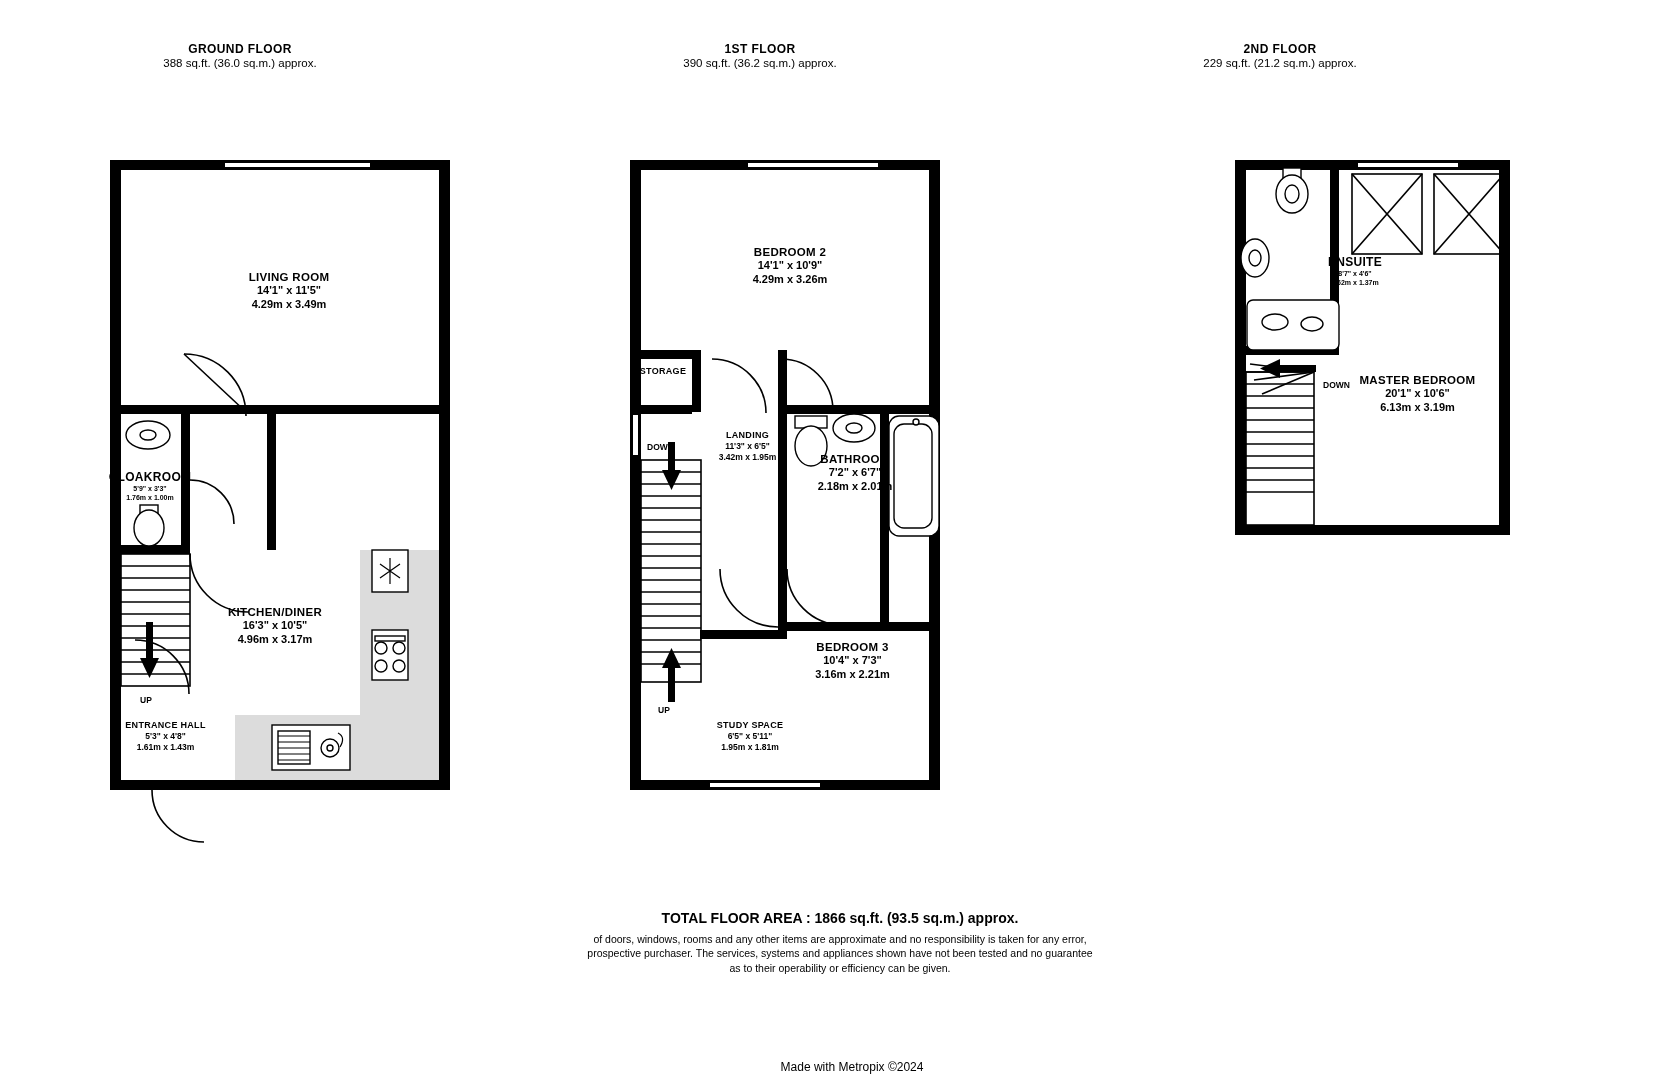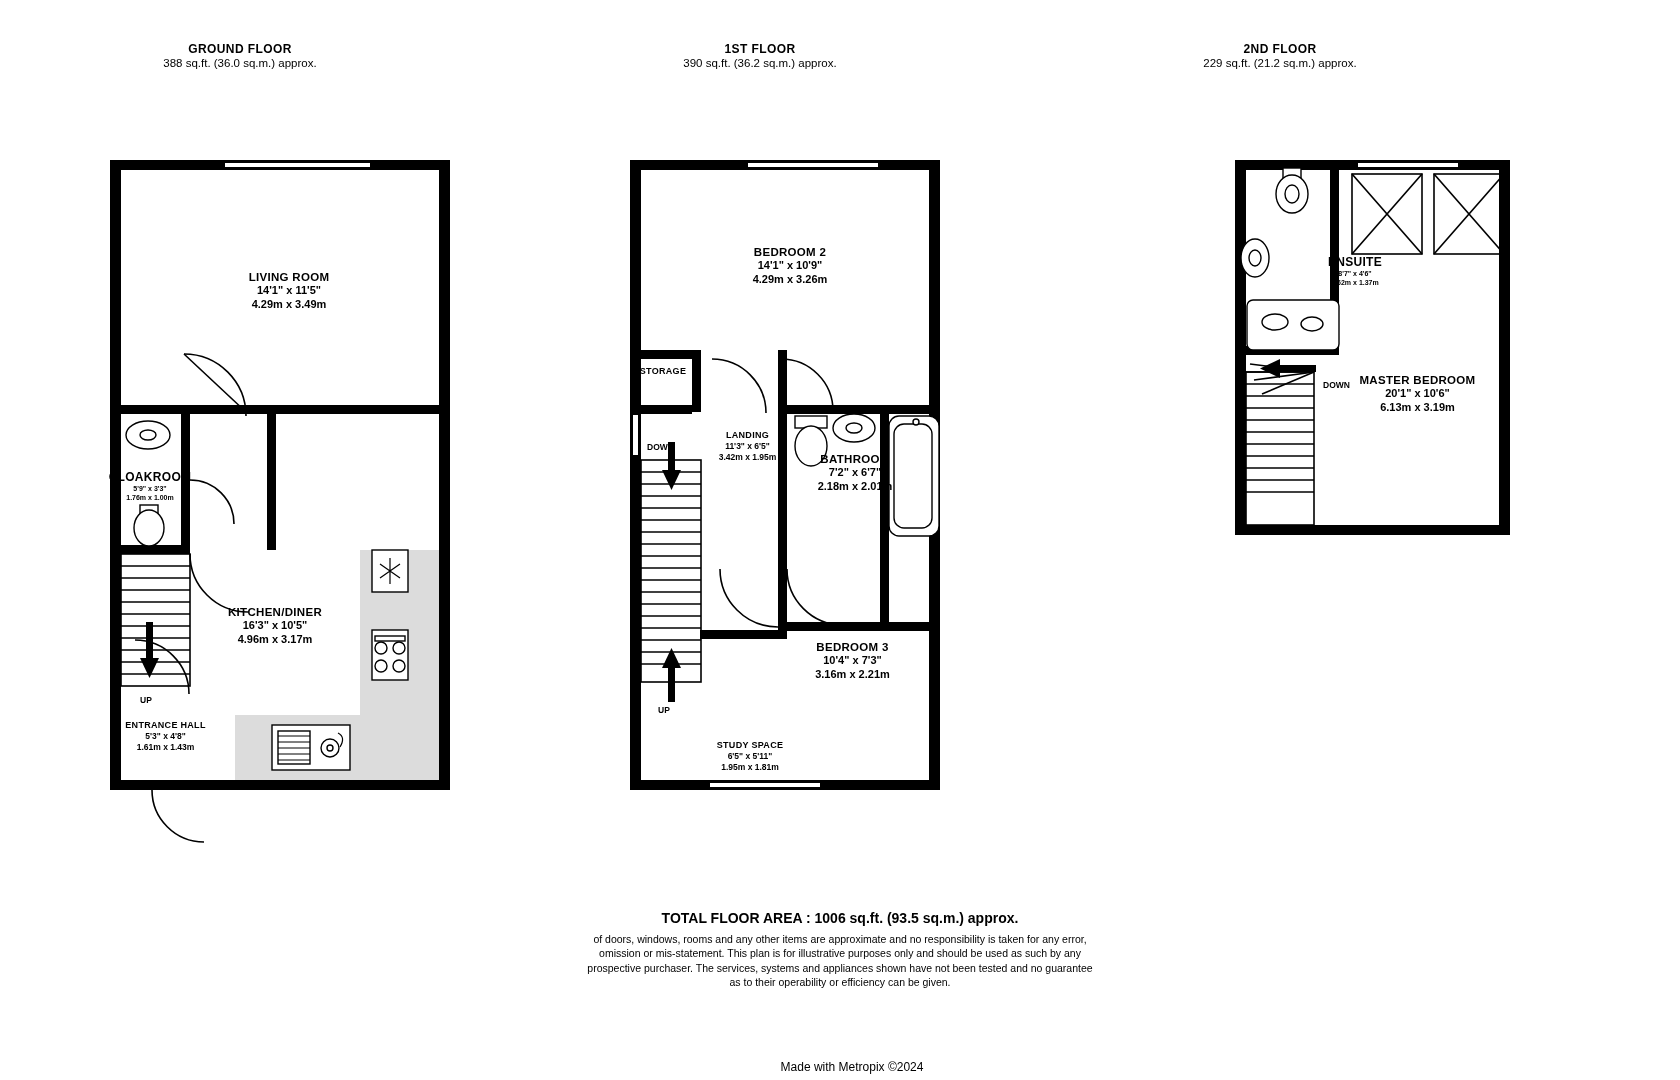--- a/index.html
+++ b/index.html
@@ -241,21 +241,21 @@
     <div class="label" style="left:265px;top:302px;width:140px;">
       <div class="nm">BATHROOM</div>
       <div class="d1">7'2"  x 6'7"</div>
       <div class="d2">2.18m  x 2.01m</div>
     </div>
     <div class="label" style="left:255px;top:490px;width:155px;">
       <div class="nm">BEDROOM 3</div>
       <div class="d1">10'4"  x 7'3"</div>
       <div class="d2">3.16m  x 2.21m</div>
     </div>
-    <div class="label mid" style="left:160px;top:570px;width:140px;margin-top:20px;">
+    <div class="label mid" style="left:160px;top:570px;width:140px;">
       <div class="nm">STUDY SPACE</div>
       <div class="d1">6'5"  x 5'11"</div>
       <div class="d2">1.95m  x 1.81m</div>
     </div>
     <div class="dirtext" style="left:127px;top:292px;">DOWN</div>
     <div class="dirtext" style="left:138px;top:555px;">UP</div>
   </div>
 </div>
 
 <div class="floor" style="left:1040px;width:480px;">
@@ -329,20 +329,19 @@
     </div>
     <div class="label" style="left:285px;top:223px;width:185px;">
       <div class="nm">MASTER BEDROOM</div>
       <div class="d1">20'1"  x 10'6"</div>
       <div class="d2">6.13m  x 3.19m</div>
     </div>
     <div class="dirtext" style="left:283px;top:230px;">DOWN</div>
   </div>
 </div>
 
-<div class="footer total">TOTAL FLOOR AREA : 1006 sq.ft. (93.5 sq.m.) approx.</div>
+<div class="footer total">TOTAL FLOOR AREA : 1866 sq.ft. (93.5 sq.m.) approx.</div>
 <div class="footer disc">
   <p>of doors, windows, rooms and any other items are approximate and no responsibility is taken for any error,</p>
-  <p>omission or mis-statement. This plan is for illustrative purposes only and should be used as such by any</p>
   <p>prospective purchaser. The services, systems and appliances shown have not been tested and no guarantee</p>
   <p>as to their operability or efficiency can be given.</p>
 </div>
 <div class="footer made">Made with Metropix ©2024</div>
 
 </body></html>

